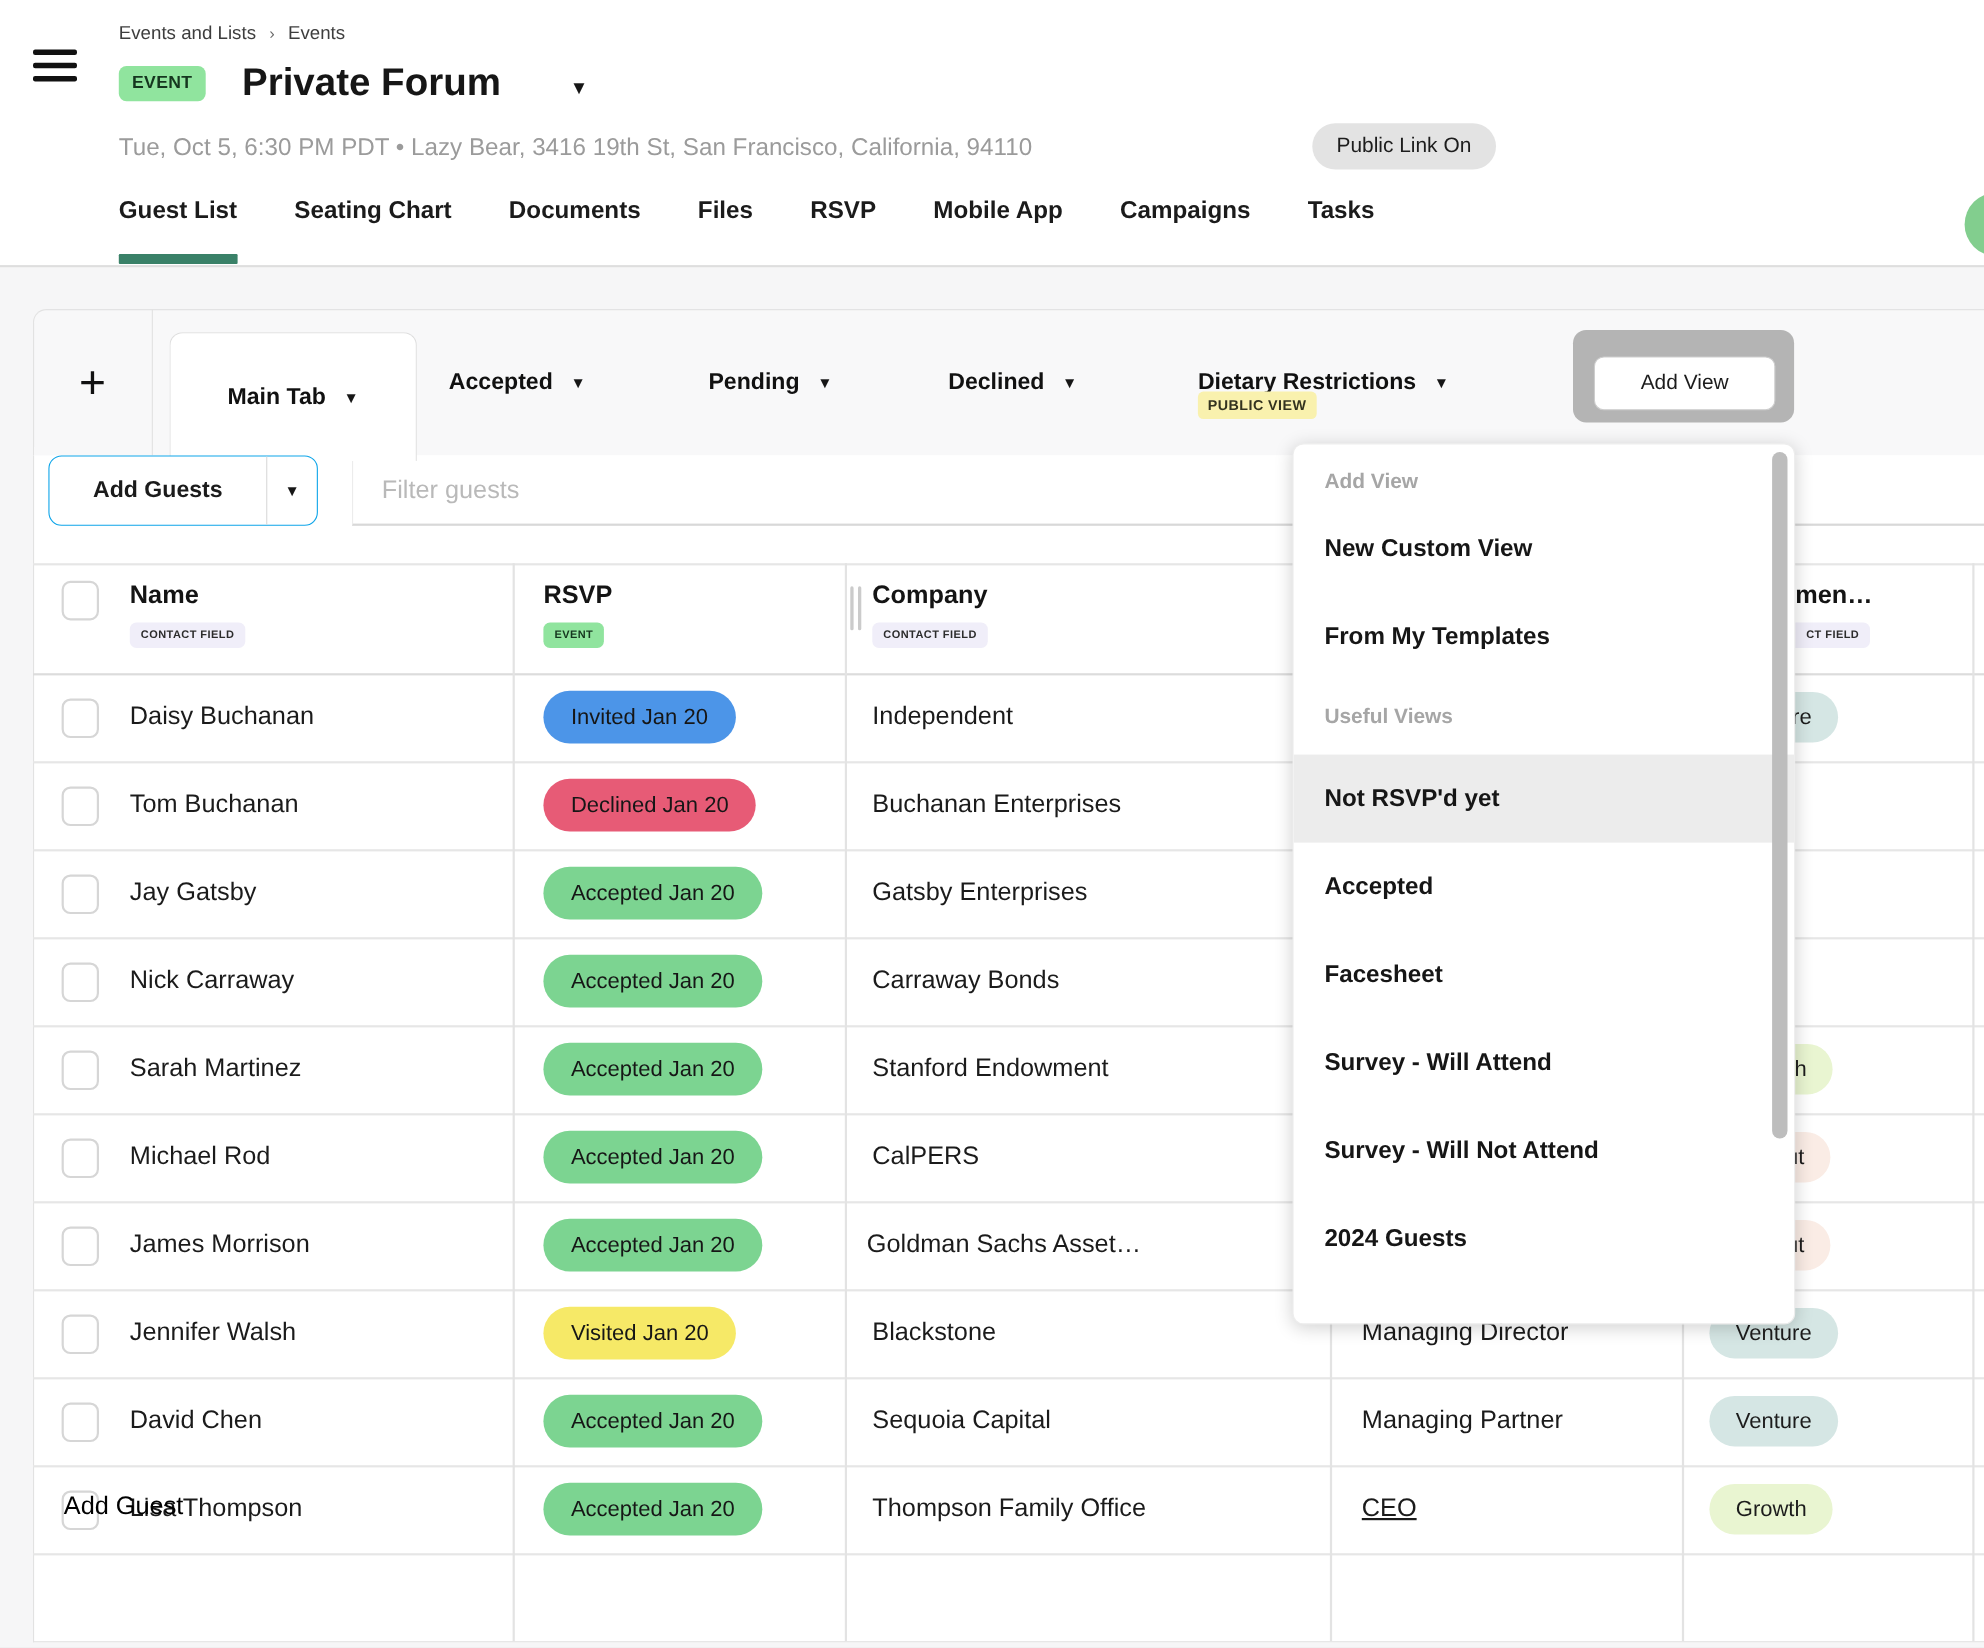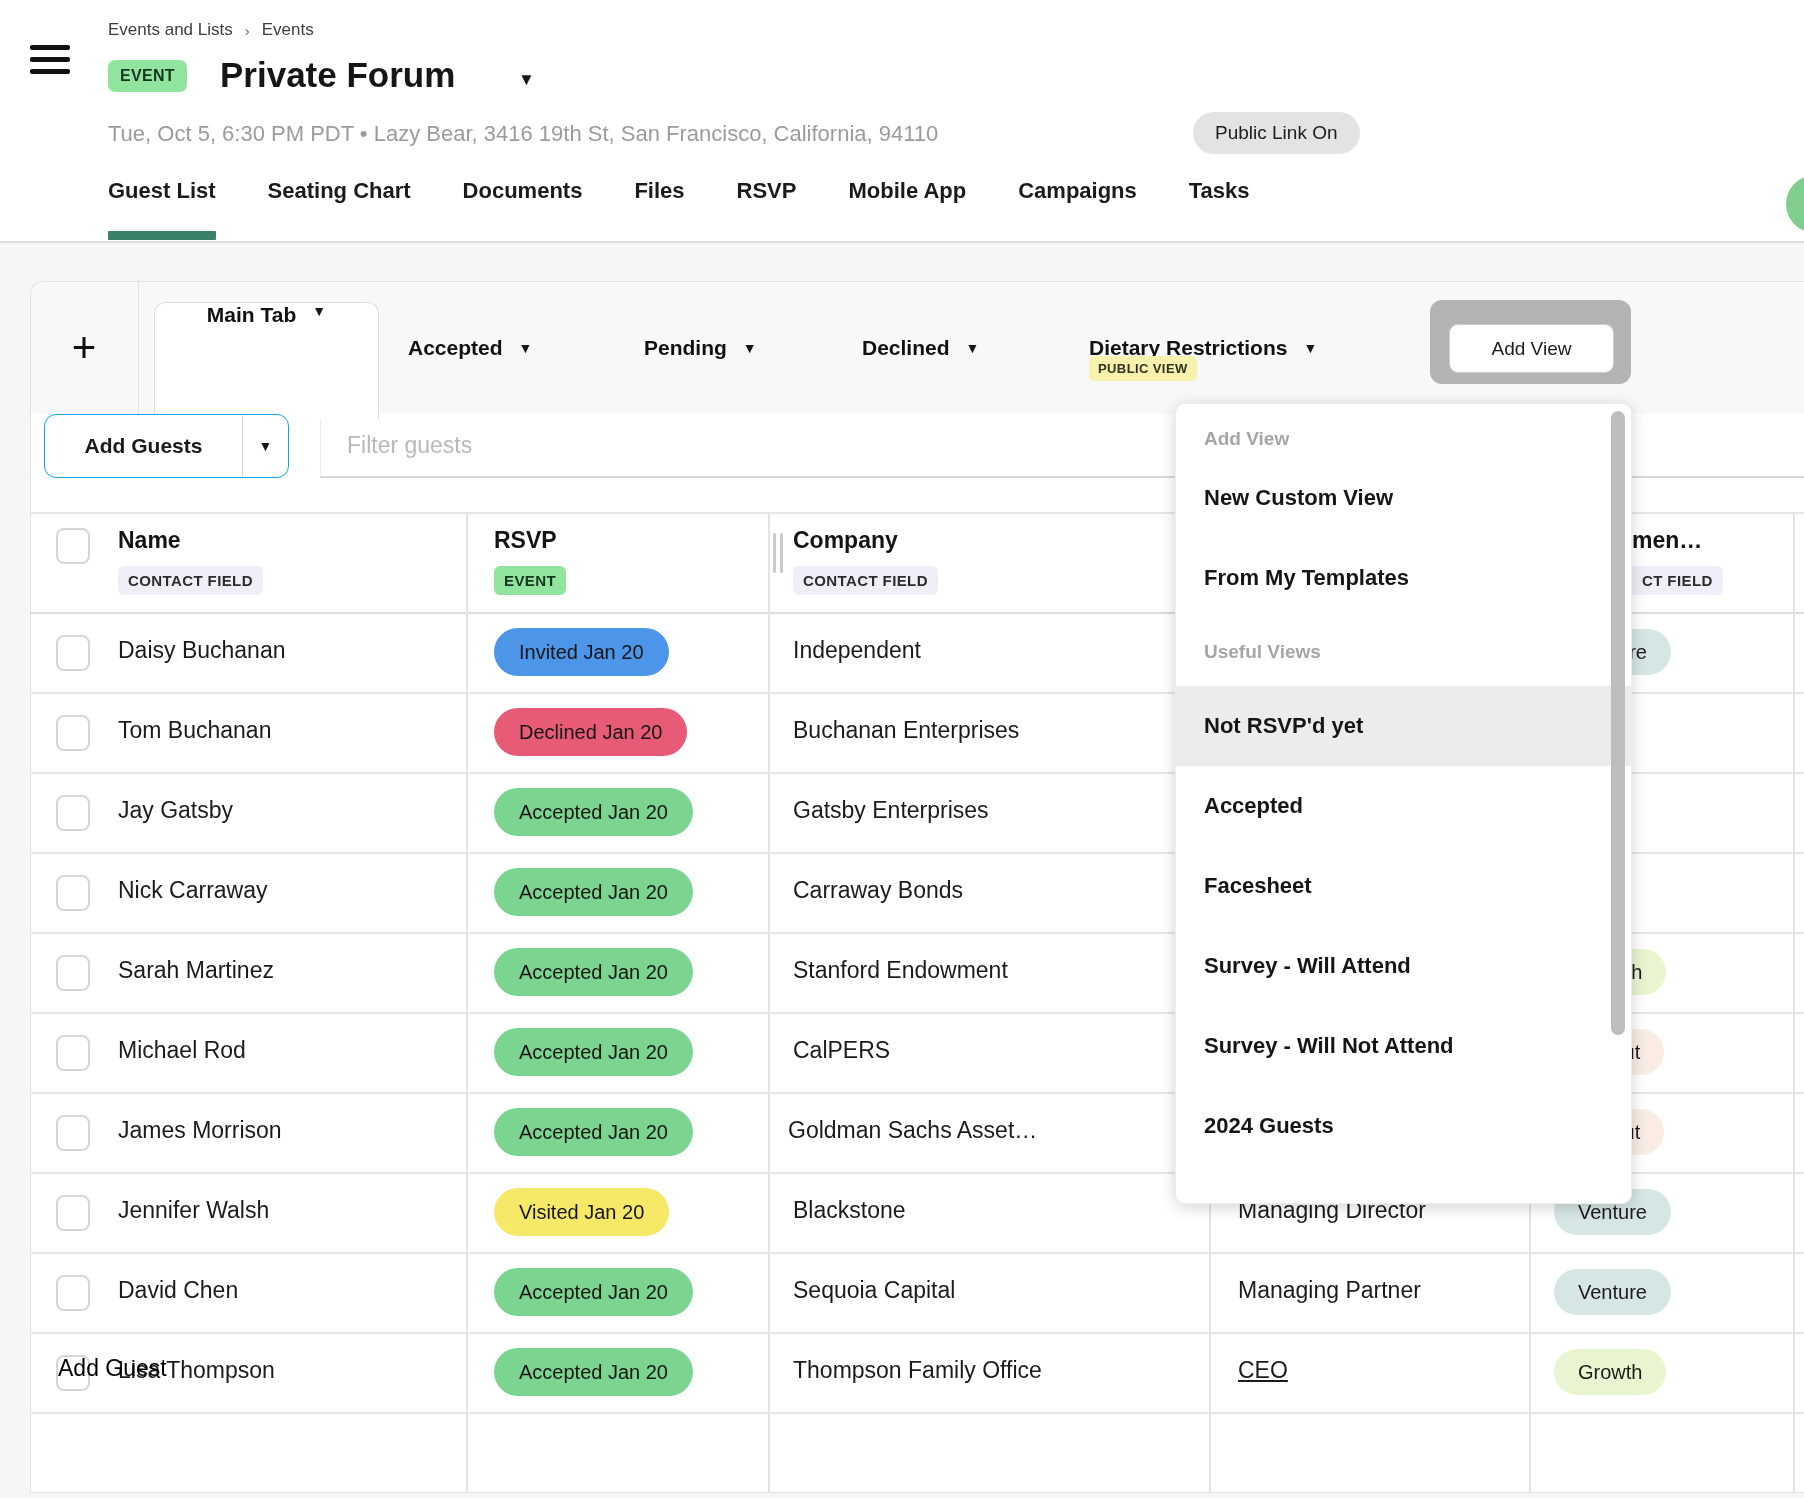--- a/index.html
+++ b/index.html
@@ -16,38 +16,38 @@
   .caret{display:inline-block;color:#161616;}
   .subtitle{font-size:22px;color:#9b9b9b;}
   .pill-gray{background:#e3e3e3;border-radius:24px;padding:10px 22px;font-size:19px;color:#1d1d1d;}
   .nav{display:flex;gap:52px;}
   .nav .item{position:relative;font-size:22px;font-weight:700;height:62px;cursor:pointer;}
   .nav .item .ul{position:absolute;left:0;right:0;bottom:0;height:9px;background:#3a8168;border-radius:1px;}
   .fab{width:58px;height:58px;border-radius:50%;background:#82ce8e;}
   
   .strip{left:30px;top:281px;width:1774px;height:133px;border:1px solid #e2e2e2;border-right:none;border-top-left-radius:12px;background:#f8f8f9;}
   .pluscell{left:30px;top:281px;width:108px;height:133px;border-right:1px solid #e2e2e2;display:flex;align-items:center;justify-content:center;font-size:42px;font-weight:300;color:#111;cursor:pointer;}
-  .tab-active{left:154px;top:302px;width:223px;height:116px;background:#fff;border:1px solid #dedede;border-bottom:none;border-radius:12px 12px 0 0;display:flex;justify-content:center;gap:16px;z-index:2;}
+  .tab-active{left:154px;top:302px;width:223px;height:116px;background:#fff;border:1px solid #dedede;border-bottom:none;border-radius:12px 12px 0 0;display:flex;align-items:center;justify-content:center;gap:16px;z-index:2;}
   .tab-label{font-size:21px;font-weight:700;color:#111;}
   .vtab{top:281px;height:133px;display:flex;align-items:center;gap:16px;cursor:pointer;}
   .pv-badge{position:absolute;left:0;top:75px;background:#f9f1ae;color:#33331f;font-size:13px;font-weight:700;padding:5px 9px;border-radius:5px;letter-spacing:.4px;white-space:nowrap;}
   .addview-ring{left:1430px;top:300px;width:201px;height:84px;background:#b4b4b4;border-radius:12px;z-index:3;}
   .addview-btn{position:absolute;left:19px;top:24px;width:163px;height:47px;background:#fff;border:1px solid #cdcdcd;border-radius:9px;display:flex;align-items:center;justify-content:center;font-size:19px;color:#1c1c1c;cursor:pointer;}
   
   .panel{left:30px;top:414px;width:1774px;height:1078px;background:#fff;border-left:1px solid #e2e2e2;border-bottom:1px solid #e2e2e2;}
   .addguests{left:44px;top:414px;width:243px;height:62px;background:#fff;border:1px solid #0ea5e9;border-radius:12px;display:flex;z-index:2;}
   .addguests .txt{width:197px;display:flex;align-items:center;justify-content:center;font-size:21px;font-weight:700;border-right:1px solid #d9d9d9;cursor:pointer;}
   .addguests .dd{flex:1;display:flex;align-items:center;justify-content:center;cursor:pointer;}
   .filter{left:320px;top:414px;width:1480px;height:62px;background:#fff;border:none;border-left:1px solid #ececec;border-bottom:2px solid #d8d8d8;outline:none;font-size:23px;color:#333;padding:0 0 0 26px;font-family:inherit;}
   .filter::placeholder{color:#b9b9b9;}
   
   .hline{background:#e6e6e6;height:2px;}
   .vline{background:#e3e3e3;width:2px;}
   .colhead{font-size:23px;font-weight:700;color:#141414;}
-  .chip{display:inline-block;font-size:15px;font-weight:700;letter-spacing:.4px;padding:6px 10px;border-radius:6px;color:#2c2c2c;}
+  .chip{display:inline-block;font-size:10px;font-weight:700;letter-spacing:.4px;padding:6px 10px;border-radius:6px;color:#2c2c2c;}
   .chip.contact{background:#f0eef9;}
   .chip.event{background:#90e49e;color:#15361f;}
   .cb{width:30px;height:32px;border:2px solid #d6d6d6;border-radius:8px;background:#fff;cursor:pointer;}
   .cell{font-size:23px;color:#1b1b1b;white-space:nowrap;}
   .rsvp{height:48px;border-radius:24px;padding:0 25px;display:inline-flex;align-items:center;font-size:20px;color:#161616;white-space:nowrap;}
   .focuspill{height:46px;border-radius:23px;padding:0 24px;display:inline-flex;align-items:center;font-size:20px;color:#1c1c1c;white-space:nowrap;}
   .grip{width:3px;height:40px;background:#cbcbcb;border-radius:2px;}
   
   .menu{left:1175px;top:403px;width:455px;height:799px;background:#fff;border:1px solid #ededed;border-radius:10px;box-shadow:0 3px 16px rgba(0,0,0,.18);z-index:5;overflow:hidden;}
   .menu .mlabel{height:38px;margin-top:16px;display:flex;align-items:center;padding:0 28px;font-size:19px;font-weight:700;color:#a6a6a6;}

